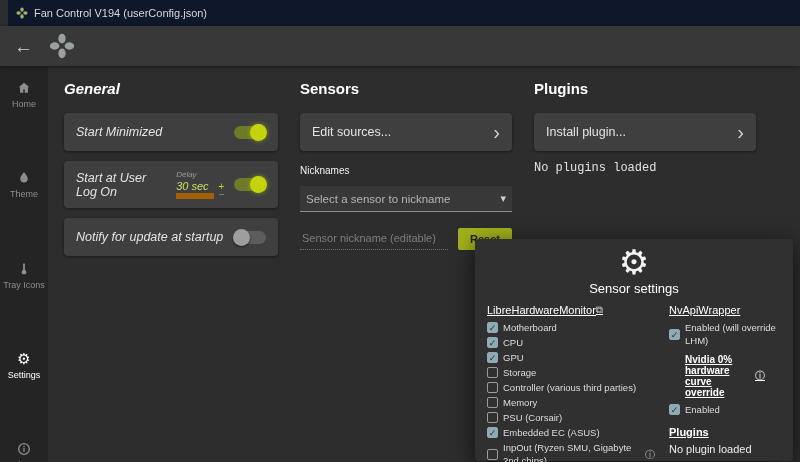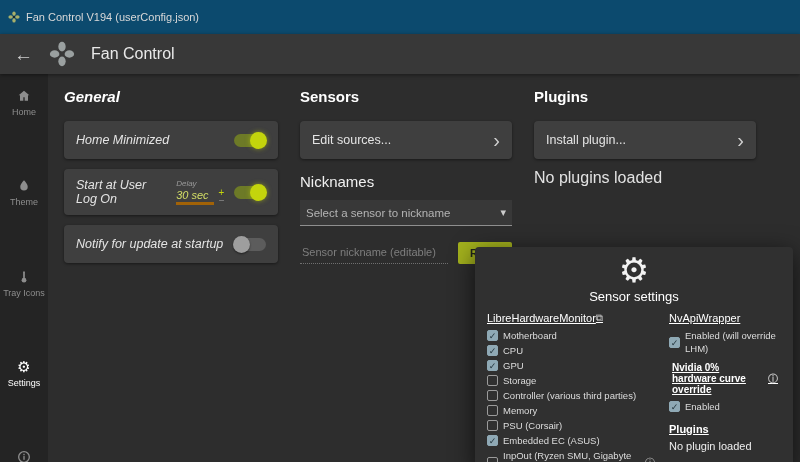--- a/index.html
+++ b/index.html
@@ -1,21 +1,21 @@
 <!DOCTYPE html>
 <html><head>
 <meta charset="utf-8">
 <style>
   * { margin:0; padding:0; box-sizing:border-box; }
   html,body { width:800px; height:462px; overflow:hidden; background:#2d2d2d;
     font-family:"Liberation Sans","DejaVu Sans",sans-serif; }
 
   
-  .titlebar { height:34px; background:#0c4a6e; display:flex; align-items:center;
-    gap:6px; padding:0 8px; color:#d8d8d8; font-size:11px; }
+  .titlebar { height:26px; background:#0f172a; display:flex; align-items:center;
+    gap:6px; padding:0 8px; color:#d8d8d8; font-size:11px;margin-left:8px; }
   .fan-mini svg { width:12px; height:12px; display:block; }
 
   
   .header { height:40px; background:#383838; display:flex; align-items:center;
     gap:16px; padding:0 14px; box-shadow:0 1px 4px rgba(0,0,0,.45); position:relative; z-index:3; }
   .back-arrow { color:#cfcfcf; font-size:19px; cursor:pointer; line-height:1; }
   .fan-logo svg { width:26px; height:26px; display:block; }
   .header-title { color:#e9e9e9; font-size:16px; }
 
   
@@ -46,61 +46,61 @@
   .toggle .knob { width:17px; height:17px; border-radius:50%; background:#9e9e9e;
     position:absolute; top:-2px; left:-1px; transition:left .1s;
     box-shadow:0 1px 2px rgba(0,0,0,.5); }
   .toggle.on { background:#6d7a27; }
   .toggle.on .knob { left:16px; background:#c3d40c; box-shadow:0 0 5px rgba(195,212,12,.55); }
 
   
   .delay-box { display:flex; align-items:flex-end; gap:4px; margin-right:4px; }
   .delay-col { display:flex; flex-direction:column; }
   .delay-label { font-size:8px; color:#9a9a9a; }
-  .delay-value { font-size:11px; color:#d3de66; border-bottom:3px solid #a16207;
+  .delay-value { font-size:11px; color:#d3de66; border-bottom:6px solid #a16207;
     padding:1px 2px 1px 0; min-width:38px; }
   .spin-col { display:flex; flex-direction:column; line-height:8px; }
   .spin-plus { color:#c3d40c; font-size:10px; cursor:pointer; }
   .spin-minus { color:#8d8d8d; font-size:10px; cursor:pointer; }
 
   .chevron { color:#d0d0d0; font-size:20px; line-height:1; }
 
-  .sub-label { color:#f0f0f0; font-size:15px; margin:14px 0 10px; }
+  .sub-label { color:#f0f0f0; font-size:10px; margin:14px 0 10px; }
   .select-field { background:#383838; border-bottom:1px solid #8f8f8f; height:26px;
     display:flex; align-items:center; justify-content:space-between; padding:0 6px;
     color:#b4b4b4; font-size:11.5px; cursor:pointer; margin-bottom:16px; }
   .caret { color:#cccccc; font-size:11px; }
   .nickname-row { display:flex; align-items:center; gap:10px; }
   .nickname-field { flex:1; color:#7e7e7e; font-size:11px;
     border-bottom:1px dotted #6f6f6f; padding:3px 2px 5px; }
   .reset-btn { background:#a2b01d; color:#20251a; font-size:11px; font-weight:bold;
     padding:5px 12px; border-radius:2px; border:none; cursor:pointer; }
 
-  .plugins-status { color:#e2e2e2; font-size:16px; margin-top:4px; }
+  .plugins-status { color:#e2e2e2; font-size:12px; margin-top:4px;font-family:Liberation Mono, monospace; }
 
   
   .dialog { position:absolute; right:7px; bottom:5px; width:318px; height:222px;
     background:#303030; border-radius:4px; box-shadow:0 6px 24px rgba(0,0,0,.65);
     padding:4px 12px 8px; z-index:5; display:flex; flex-direction:column; }
   .dialog-gear { text-align:center; color:#f2f2f2; font-size:34px; line-height:38px; }
   .dialog-title { text-align:center; color:#ffffff; font-size:13px; margin-bottom:8px; }
   .dialog-cols { display:flex; gap:14px; flex:1; }
   .dlg-col-left { width:168px; }
   .dlg-col-right { flex:1; }
   .dlg-header { color:#ffffff; font-size:11px; text-decoration:underline;
     margin-bottom:5px; display:flex; align-items:center; }
   .copy-icon { font-size:10px; color:#d5d5d5; cursor:pointer; text-decoration:none; display:inline-block; }
   .cb-row { display:flex; align-items:center; gap:5px; margin:2px 0; color:#dddddd;
     font-size:9.5px; cursor:pointer; line-height:13px; }
   .cb { width:11px; height:11px; border:1px solid #9b9b9b; border-radius:2px;
     flex-shrink:0; font-size:9px; line-height:10px; text-align:center; color:transparent; }
   .cb.checked { background:#8fa9b5; border-color:#8fa9b5; color:#1f3038; }
   .info-glyph { color:#bcbcbc; font-size:10px; cursor:pointer; }
   .nv-link { color:#ffffff; font-size:10px; font-weight:bold; text-decoration:underline;
-    margin:7px 3px 5px; display:flex; align-items:center; gap:4px; cursor:pointer; }
+    margin:7px 16px 5px; display:flex; align-items:center; gap:4px; cursor:pointer; }
   .nv-plugins-header { margin-top:10px; font-weight:bold; }
   .nv-status { color:#eeeeee; font-size:11px; margin-top:2px; }
 </style>
 </head>
 <body>
 
 <div class="titlebar">
   <span class="fan-mini">
     <svg viewBox="0 0 24 24" fill="#a8b06a">
         <ellipse cx="12" cy="5.2" rx="3.4" ry="4.4"></ellipse>
@@ -117,21 +117,20 @@
   <span class="back-arrow">←</span>
   <span class="fan-logo">
     <svg viewBox="0 0 24 24" fill="#9aa0a0">
         <ellipse cx="12" cy="5.2" rx="3.4" ry="4.4"></ellipse>
         <ellipse cx="12" cy="18.8" rx="3.4" ry="4.4"></ellipse>
         <ellipse cx="5.2" cy="12" rx="4.4" ry="3.4"></ellipse>
         <ellipse cx="18.8" cy="12" rx="4.4" ry="3.4"></ellipse>
         <circle cx="12" cy="12" r="2.1" fill="#383838"></circle>
       </svg>
   </span>
-  <span class="header-title">Fan Control</span>
 </div>
 
 <div class="app">
 
   <div class="sidebar">
     <div class="side-item">
       <svg viewBox="0 0 24 24">
           <path d="M12 4 4 11h2v8h5v-5h2v5h5v-8h2z"></path>
         </svg>
       <span>Home</span>
@@ -162,21 +161,21 @@
       <span>About</span>
     </div>
   </div>
 
   <div class="main">
 
     <div class="col col1">
       <h2>General</h2>
 
       <div class="card">
-        <span>Home Minimized</span>
+        <span>Start Minimized</span>
         <span class="toggle on">
             <span class="knob"></span>
           </span>
       </div>
 
       <div class="card">
         <span>Start at User Log On</span>
         <span style="display:flex;align-items:center;gap:6px;">
           <span class="delay-box">
             <span class="delay-col">

